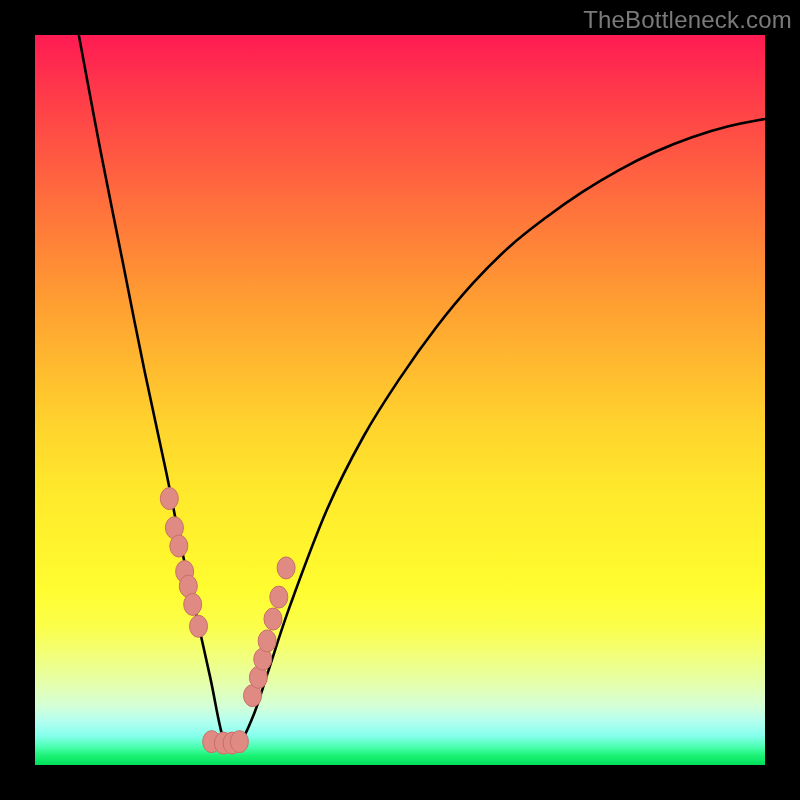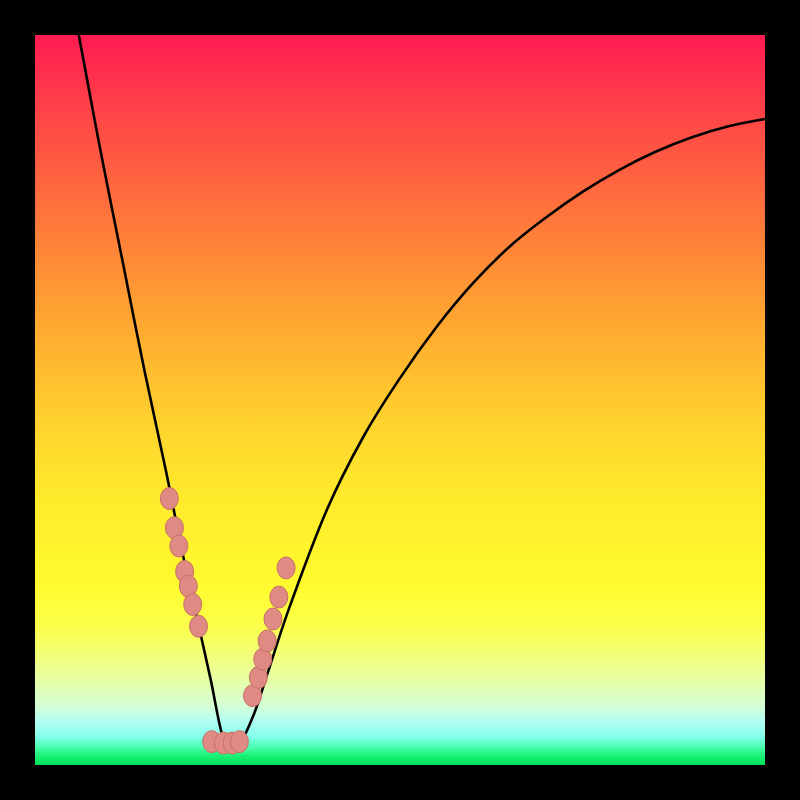--- a/index.html
+++ b/index.html
@@ -63,20 +63,21 @@
     left: 0;
     width: 730px;
     height: 730px;
   }
 </style>
 </head>
 <body>
 
 <div class="frame">
 
+  <span class="watermark">TheBottleneck.com</span>
 
   <div class="plot-area">
     <svg class="curve" viewBox="0 0 730 730" preserveAspectRatio="none">
       <path fill="none" stroke="#000" stroke-width="2.6" d="M 43.80 0.00 C 47.74 21.02, 57.82 76.07, 65.70 116.80 C 73.58 157.53, 79.72 186.88, 87.60 226.30 C 95.48 265.72, 101.62 297.69, 109.50 335.80 C 117.38 373.91, 124.83 406.46, 131.40 438.00 C 137.97 469.54, 140.74 486.03, 146.00 511.00 C 151.26 535.97, 155.34 553.05, 160.60 576.70 C 165.86 600.35, 169.94 618.75, 175.20 642.40 C 180.46 666.05, 184.54 696.27, 189.80 708.10 C 195.06 719.93, 199.14 713.36, 204.40 708.10 C 209.66 702.84, 213.74 692.04, 219.00 678.90 C 224.26 665.76, 227.03 654.81, 233.60 635.10 C 240.17 615.39, 244.99 598.31, 255.50 569.40 C 266.01 540.49, 278.86 504.72, 292.00 474.50 C 305.14 444.28, 315.36 425.15, 328.50 401.50 C 341.64 377.85, 351.86 362.81, 365.00 343.10 C 378.14 323.39, 388.36 309.08, 401.50 292.00 C 414.64 274.92, 424.86 262.65, 438.00 248.20 C 451.14 233.75, 461.36 223.53, 474.50 211.70 C 487.64 199.87, 497.86 192.36, 511.00 182.50 C 524.14 172.64, 534.36 165.49, 547.50 156.95 C 560.64 148.41, 570.86 142.28, 584.00 135.05 C 597.14 127.82, 607.36 122.71, 620.50 116.80 C 633.64 110.89, 643.86 106.80, 657.00 102.20 C 670.14 97.60, 680.36 94.53, 693.50 91.25 C 706.64 87.97, 723.43 85.26, 730.00 83.95" id="curve-path"></path>
       <g id="markers-group">
           <ellipse cx="134.32" cy="463.55" rx="9" ry="11" fill="#e08a84" stroke="#c86f68" stroke-width="1"></ellipse>
           <ellipse cx="139.43" cy="492.75" rx="9" ry="11" fill="#e08a84" stroke="#c86f68" stroke-width="1"></ellipse>
           <ellipse cx="143.81" cy="511.00" rx="9" ry="11" fill="#e08a84" stroke="#c86f68" stroke-width="1"></ellipse>
           <ellipse cx="149.65" cy="536.55" rx="9" ry="11" fill="#e08a84" stroke="#c86f68" stroke-width="1"></ellipse>
           <ellipse cx="153.30" cy="551.15" rx="9" ry="11" fill="#e08a84" stroke="#c86f68" stroke-width="1"></ellipse>

